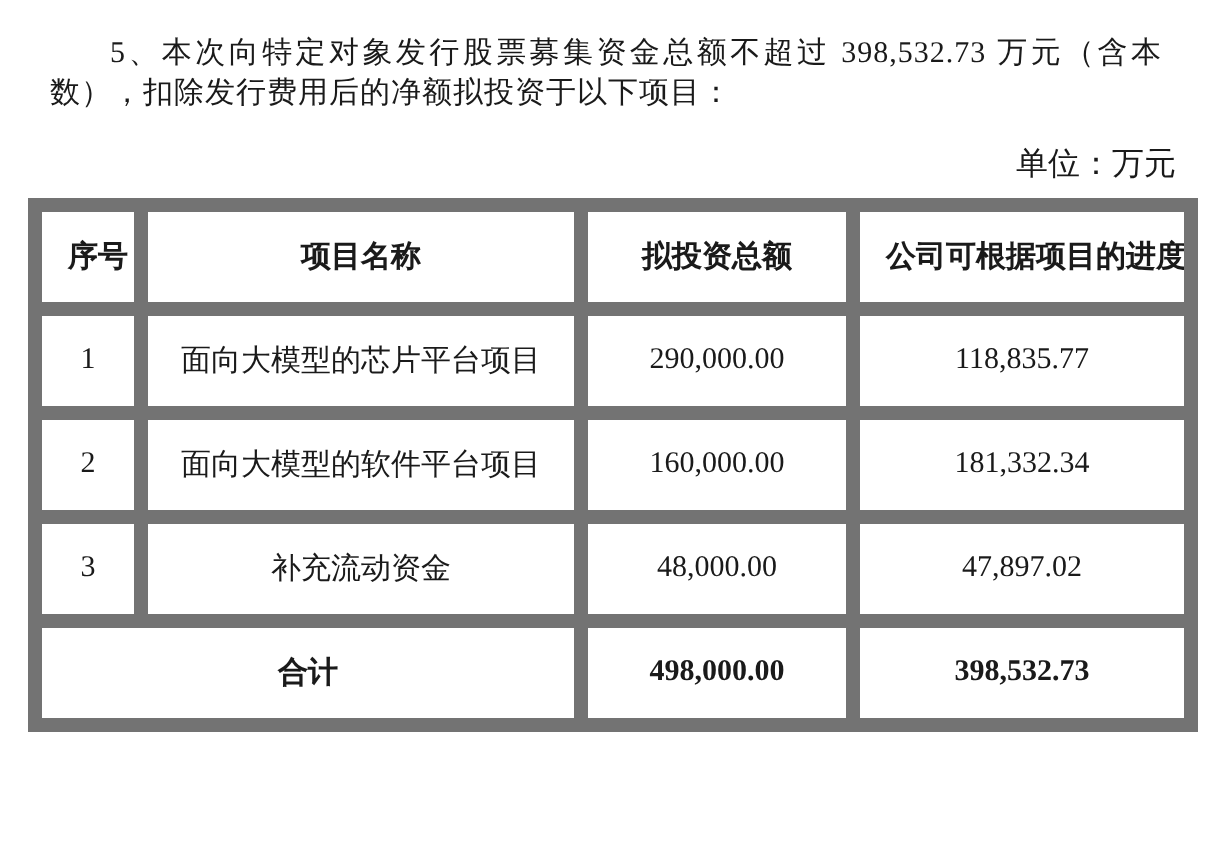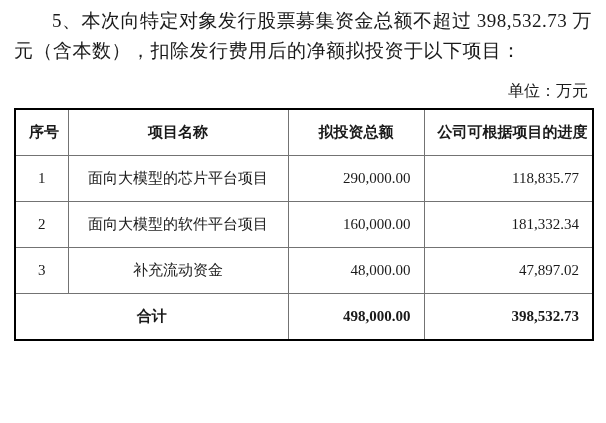--- a/index.html
+++ b/index.html
@@ -7,55 +7,55 @@
   body {
     width: 606px;
     height: 423px;
     background: #ffffff;
     color: #1a1a1a;
     font-family: "Liberation Serif", "DejaVu Serif", serif;
     overflow: hidden;
   }
   .page { padding: 6px 14px 0 14px; }
   .para {
-    font-size: 19px;
-    line-height: 30px;
+    font-size: 15px;
+    line-height: 20px;
     text-align: justify;
     text-indent: 2em;
-    margin: 0;
+    margin: 11px;
     letter-spacing: 0.5px;
   }
   .unit-row {
     text-align: right;
     font-size: 16px;
     margin: 15px 4px 6px 0;
   }
   table.fund {
     width: 578px;
     border-collapse: collapse;
     table-layout: fixed;
     border: 2px solid #000;
   }
   .fund th, .fund td {
-    border: 1px solid #737373;
+    border: 7px solid #737373;
     font-size: 15px;
     padding: 13px;
     vertical-align: middle;
     overflow: hidden;
     white-space: nowrap;
   }
   .fund thead th {
     font-weight: bold;
     height: 26px;
     text-align: center;
   }
   .fund tbody td { height: 28px; font-weight: normal; }
   .fund tfoot td { height: 28px; font-weight: bold; }
   .cell-center { text-align: center; }
-  .cell-num { text-align: right; padding-right: 10px; }
+  .cell-num { text-align: center; padding-right: 10px; }
   .body-par { margin-top: 15px; }
 </style>
 </head>
 <body>
 
 <div class="page">
 
   <p class="para">5、本次向特定对象发行股票募集资金总额不超过 398,532.73 万元（含本数），扣除发行费用后的净额拟投资于以下项目：</p>
 
   <div class="unit-row">单位：万元</div>

